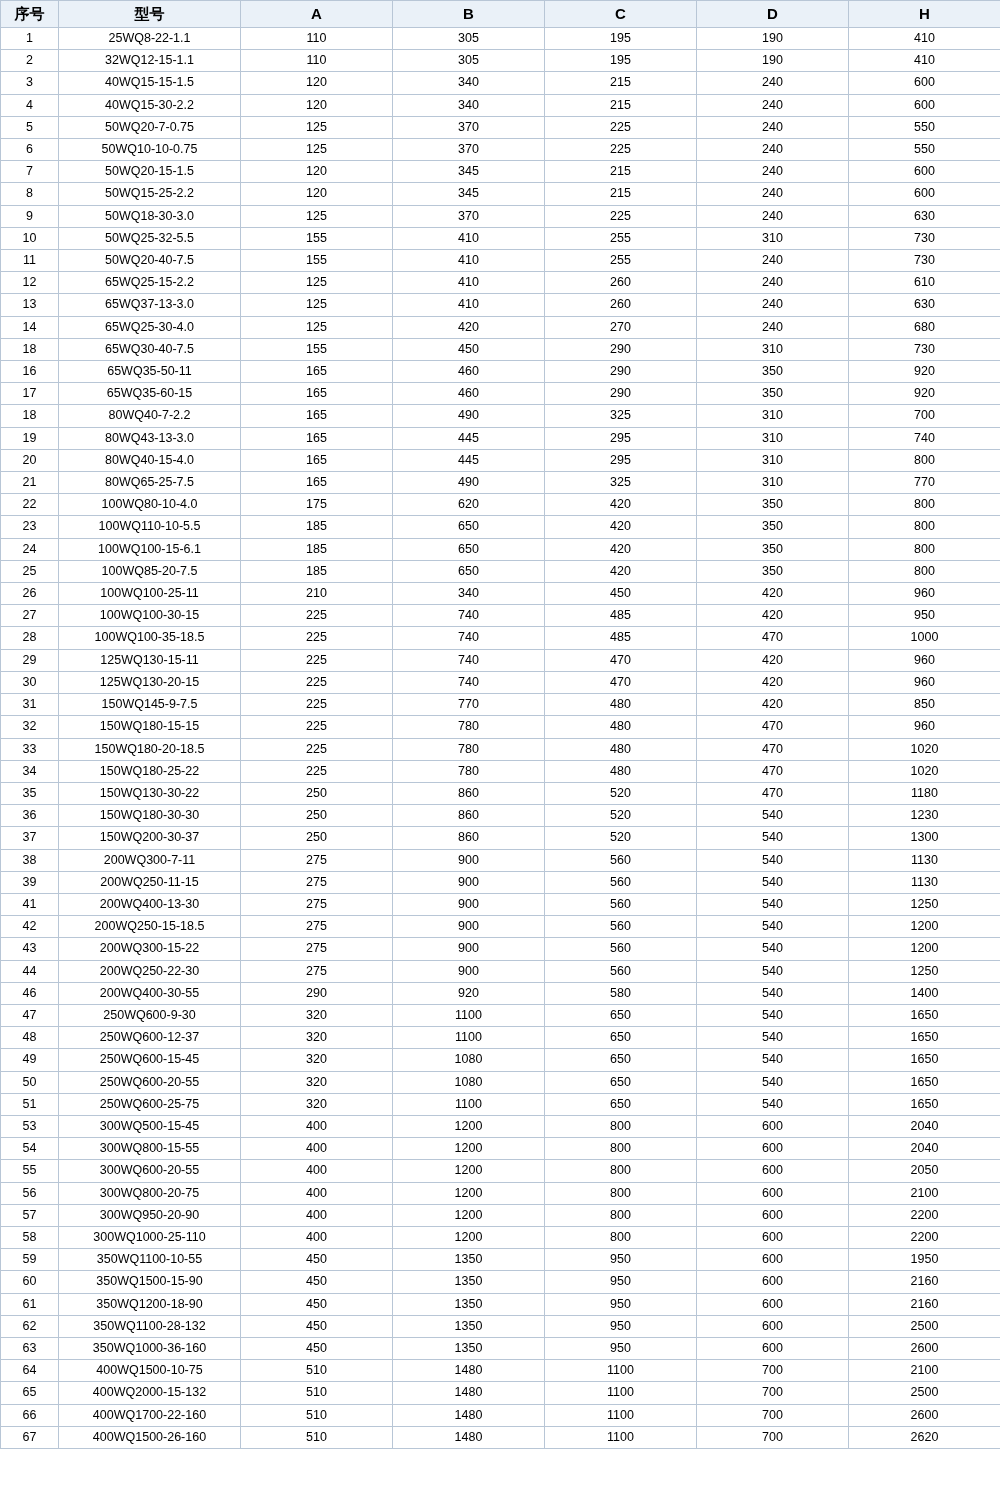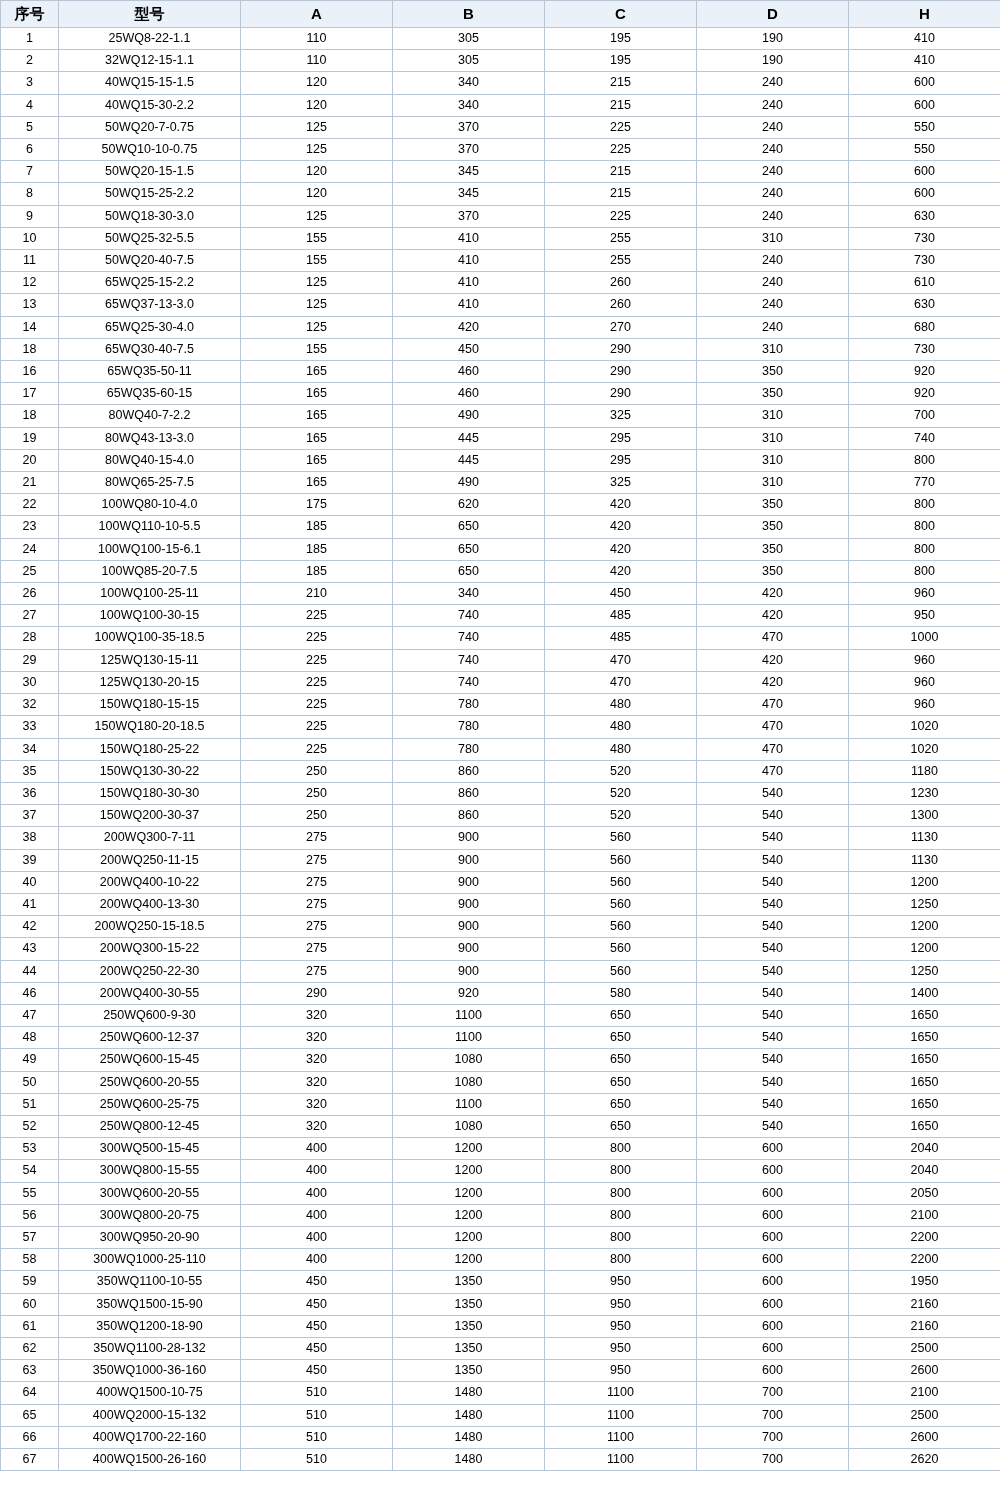--- a/index.html
+++ b/index.html
@@ -349,20 +349,29 @@
         <tr>
           <td class="seq-cell">30</td>
           <td class="model-cell">125WQ130-20-15</td>
           <td>225</td>
           <td>740</td>
           <td>470</td>
           <td>420</td>
           <td>960</td>
         </tr>
         <tr>
+          <td class="seq-cell">31</td>
+          <td class="model-cell">150WQ145-9-7.5</td>
+          <td>225</td>
+          <td>770</td>
+          <td>480</td>
+          <td>420</td>
+          <td>850</td>
+        </tr>
+        <tr>
           <td class="seq-cell">32</td>
           <td class="model-cell">150WQ180-15-15</td>
           <td>225</td>
           <td>780</td>
           <td>480</td>
           <td>470</td>
           <td>960</td>
         </tr>
         <tr>
           <td class="seq-cell">33</td>
@@ -421,29 +430,20 @@
         <tr>
           <td class="seq-cell">39</td>
           <td class="model-cell">200WQ250-11-15</td>
           <td>275</td>
           <td>900</td>
           <td>560</td>
           <td>540</td>
           <td>1130</td>
         </tr>
         <tr>
-          <td class="seq-cell">40</td>
-          <td class="model-cell">200WQ400-10-22</td>
-          <td>275</td>
-          <td>900</td>
-          <td>560</td>
-          <td>540</td>
-          <td>1200</td>
-        </tr>
-        <tr>
           <td class="seq-cell">41</td>
           <td class="model-cell">200WQ400-13-30</td>
           <td>275</td>
           <td>900</td>
           <td>560</td>
           <td>540</td>
           <td>1250</td>
         </tr>
         <tr>
           <td class="seq-cell">42</td>
@@ -515,29 +515,20 @@
           <td>1080</td>
           <td>650</td>
           <td>540</td>
           <td>1650</td>
         </tr>
         <tr>
           <td class="seq-cell">51</td>
           <td class="model-cell">250WQ600-25-75</td>
           <td>320</td>
           <td>1100</td>
-          <td>650</td>
-          <td>540</td>
-          <td>1650</td>
-        </tr>
-        <tr>
-          <td class="seq-cell">52</td>
-          <td class="model-cell">250WQ800-12-45</td>
-          <td>320</td>
-          <td>1080</td>
           <td>650</td>
           <td>540</td>
           <td>1650</td>
         </tr>
         <tr>
           <td class="seq-cell">53</td>
           <td class="model-cell">300WQ500-15-45</td>
           <td>400</td>
           <td>1200</td>
           <td>800</td>

